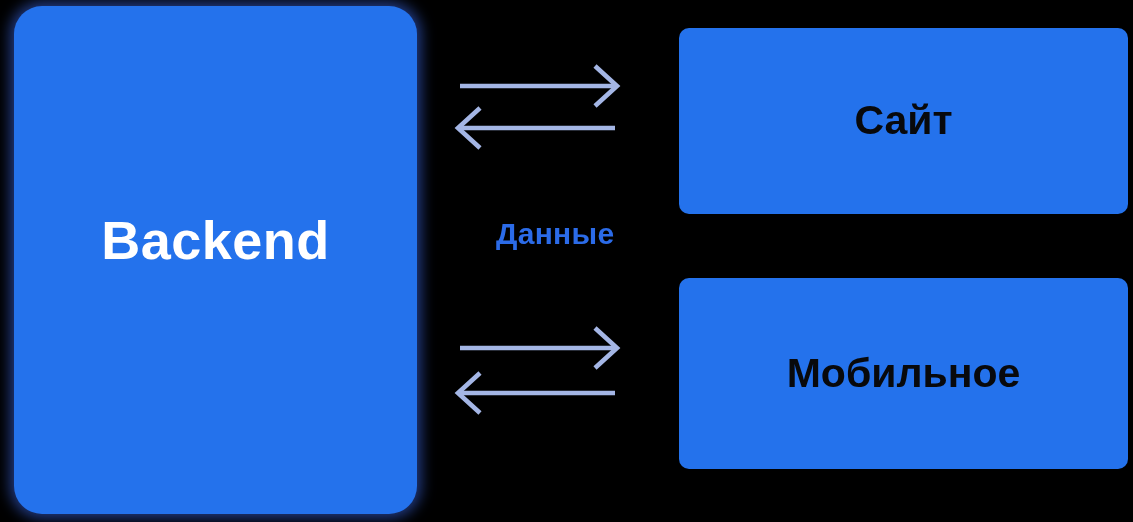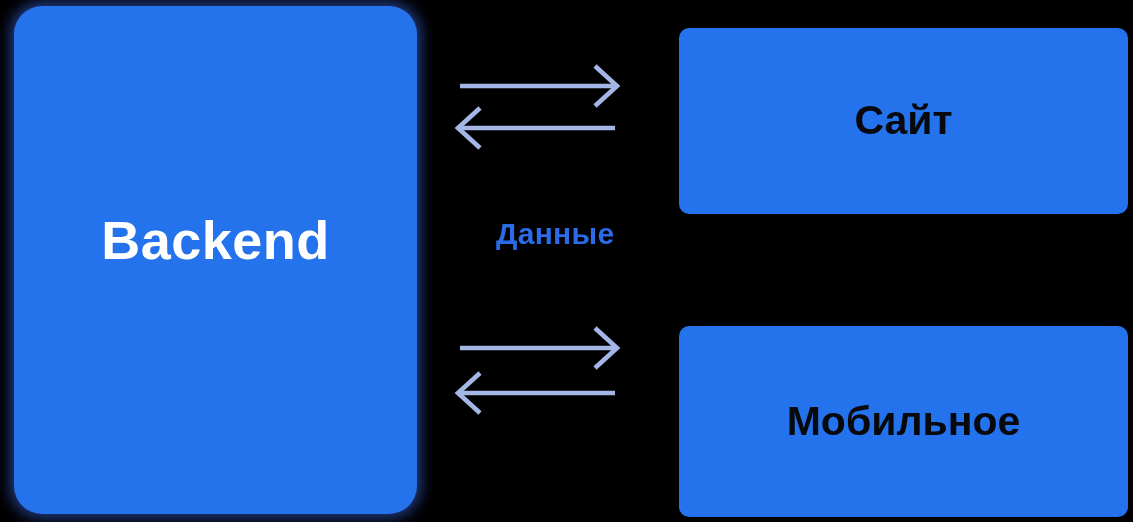--- a/index.html
+++ b/index.html
@@ -44,21 +44,20 @@
     width: 449px;
     height: 186px;
     border-radius: 10px;
   }
   .node--mobile {
     left: 679px;
     top: 278px;
     width: 449px;
     height: 191px;
     border-radius: 10px;
-    margin-top: 48px;
   }
   .node--site .node__label,
   .node--mobile .node__label {
     color: var(--node-text, #08090C);
     font-size: 41px;
     font-weight: 600;
     line-height: 1.17;
   }
   .arrows {
     position: absolute;

